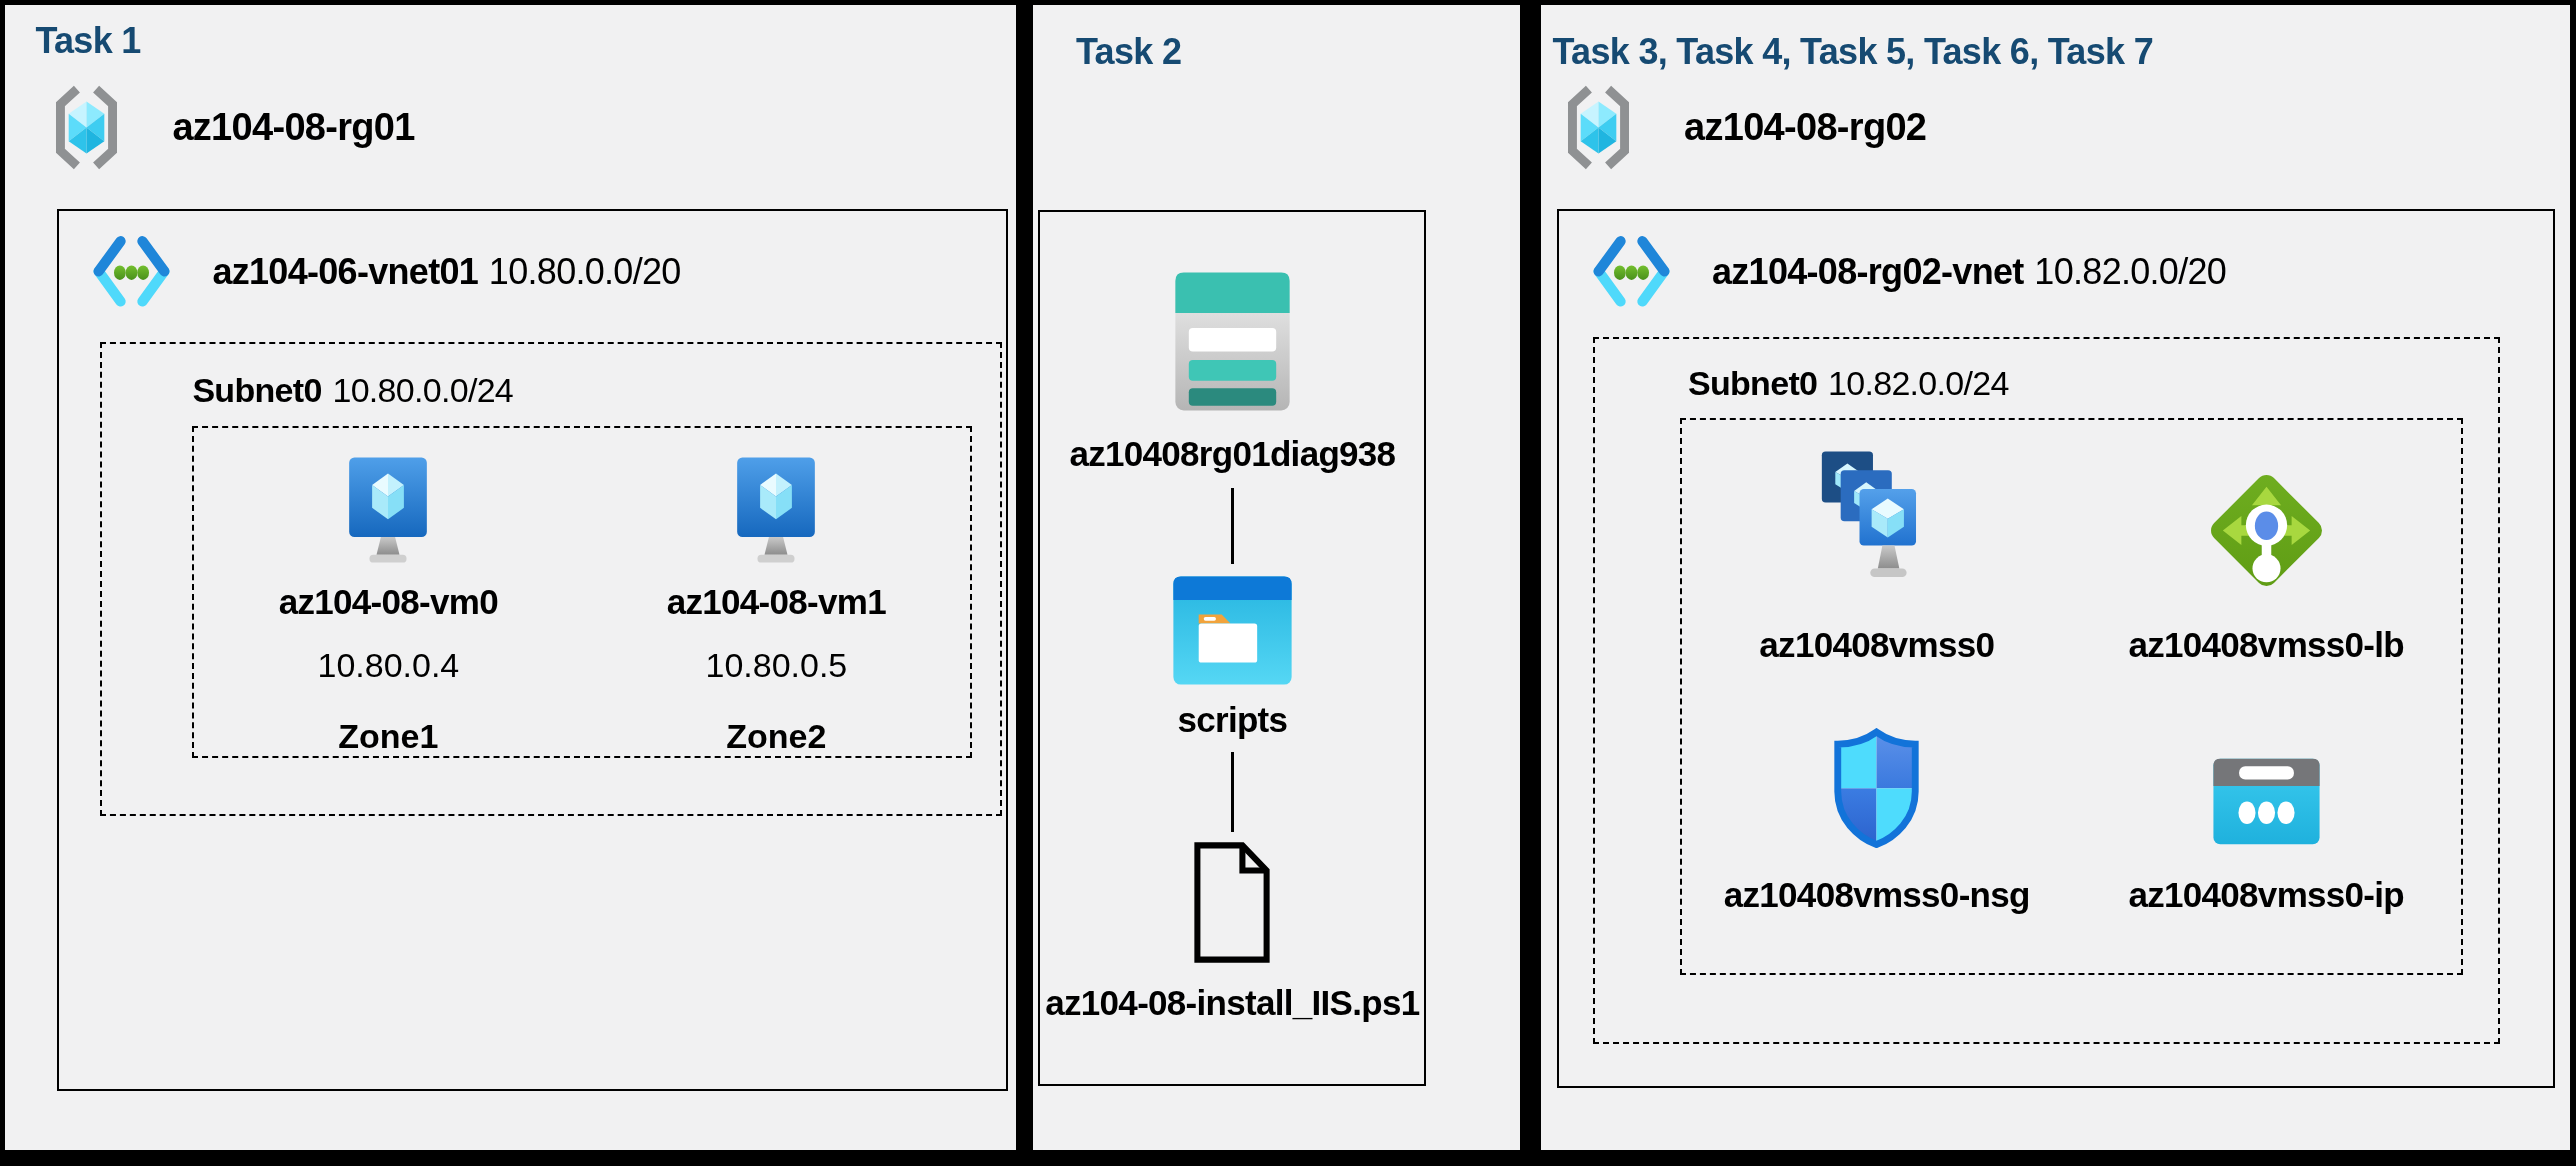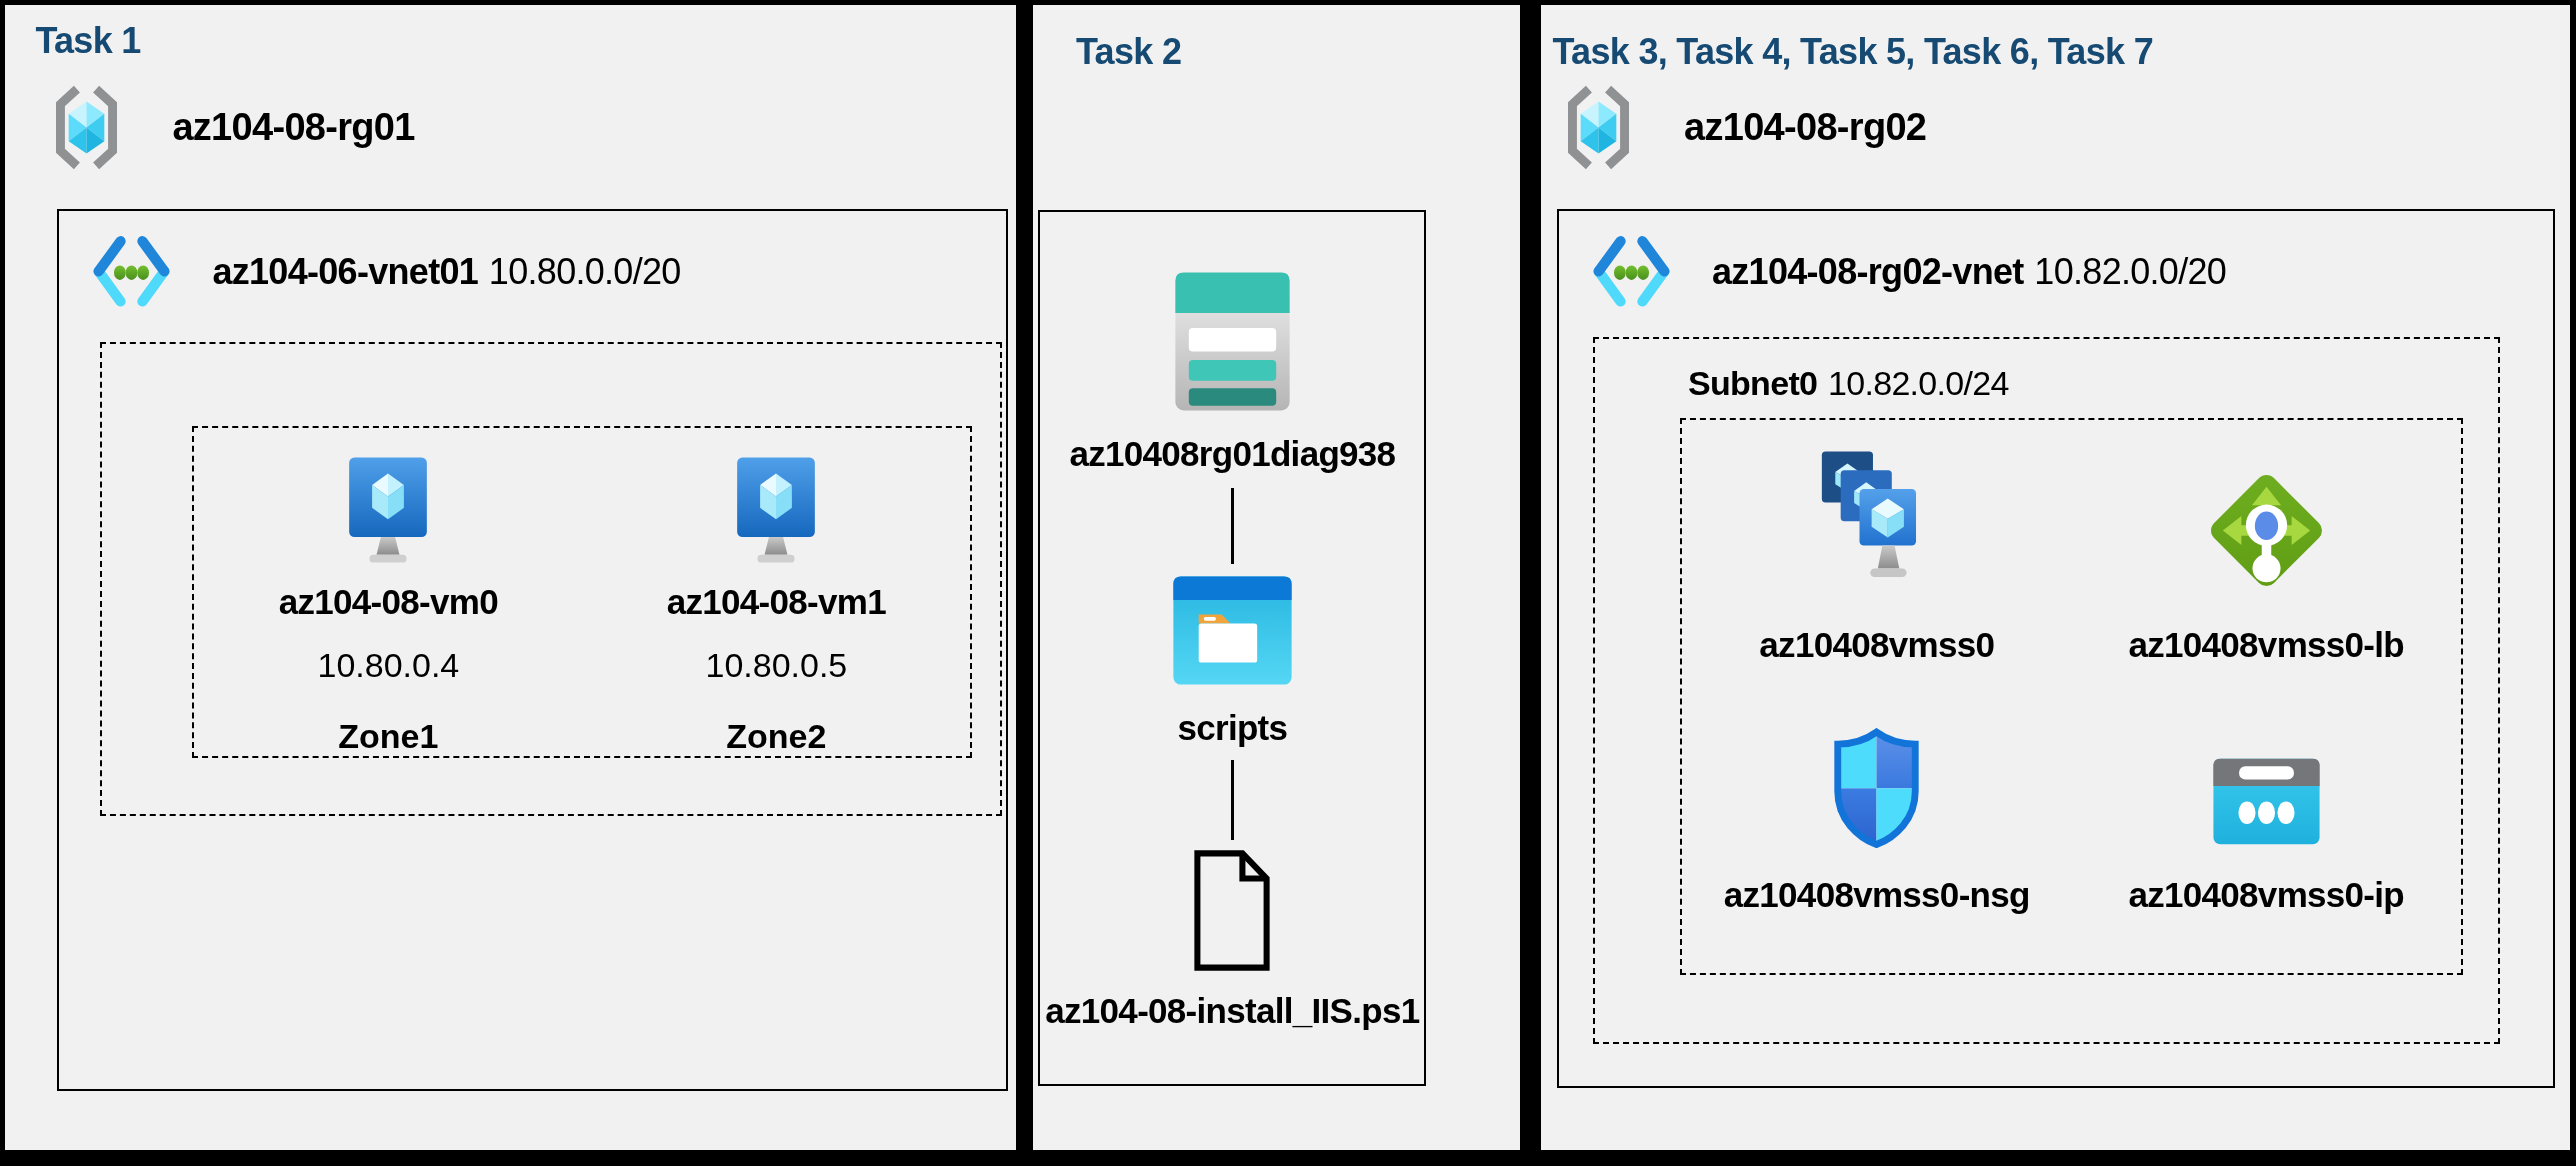--- a/index.html
+++ b/index.html
@@ -130,20 +130,21 @@
         <line x1="55" y1="28" x2="39" y2="50" stroke="#4fd9fb" stroke-width="7.5" stroke-linecap="round"></line>
         <line x1="39" y1="6" x2="55" y2="28" stroke="#1f86d9" stroke-width="7.5" stroke-linecap="round"></line>
         <ellipse cx="22.5" cy="29" rx="4.3" ry="5.3" fill="url(#g-dot)"></ellipse>
         <ellipse cx="31" cy="29" rx="4.3" ry="5.3" fill="url(#g-dot)"></ellipse>
         <ellipse cx="39.5" cy="29" rx="4.3" ry="5.3" fill="url(#g-dot)"></ellipse>
       </svg>
       <span class="vlbl"><span class="b">az104-06-vnet01</span><span class="thin">10.80.0.0/20</span></span>
     </div>
 
     <div class="dashed subnetbox">
+      <div class="snlbl"><span class="b">Subnet0</span><span class="thin">10.80.0.0/24</span></div>
 
       <div class="dashed zonebox">
         <div class="vmcol">
           <svg width="102" height="129" viewBox="0 0 50 64">
             <rect x="3" y="2" width="44" height="45" rx="3" fill="url(#g-vm)"></rect>
             <polygon points="25,11 16,17.5 25,24" fill="#e9fbff"></polygon>
             <polygon points="25,11 34,17.5 25,24" fill="#c3f1fd"></polygon>
             <polygon points="16,17.5 25,24 25,37 16,30.5" fill="#a9eafa"></polygon>
             <polygon points="34,17.5 25,24 25,37 34,30.5" fill="#86dff7"></polygon>
             <path d="M21,47 h8 l2.5,10 h-13 Z" fill="url(#g-stand)"></path>
@@ -185,21 +186,21 @@
     </svg>
     <div class="t2lbl" style="margin-top:20px">az10408rg01diag938</div>
     <div class="vline" style="height:76px;margin-top:13.5px"></div>
     <svg width="125" height="115" viewBox="0 0 37 34" style="margin-top:9.4px">
       <rect x="1" y="1" width="35" height="32" rx="2.2" fill="url(#g-fold)"></rect>
       <path d="M1,8 L1,3.2 Q1,1 3.2,1 L33.8,1 Q36,1 36,3.2 L36,8 Z" fill="#0d79d7"></path>
       <path d="M8.5,12.3 L15.3,12.3 L17.9,14.9 L8.5,14.9 Z" fill="#f1a33c"></path>
       <rect x="10" y="13" width="3.6" height="1.1" rx="0.5" fill="#ffffff"></rect>
       <rect x="8.5" y="14.9" width="17.3" height="11.6" rx="0.8" fill="#ffffff"></rect>
     </svg>
-    <div class="t2lbl" style="margin-top:20px">scripts</div>
+    <div class="t2lbl" style="margin-top:12px">scripts</div>
     <div class="vline" style="height:80px;margin-top:12px"></div>
     <svg width="84" height="125" viewBox="0 0 25 37" style="margin-top:8px">
       <path d="M2.2,1.5 L15.6,1.5 L22.8,9 L22.8,35.5 L2.2,35.5 Z" fill="#f1f1f2" stroke="#000000" stroke-width="1.8"></path>
       <path d="M15.6,1.5 L15.6,9 L22.8,9" fill="none" stroke="#000000" stroke-width="1.8"></path>
     </svg>
     <div class="t2lbl" style="margin-top:17.5px">az104-08-install_IIS.ps1</div>
   </div>
 </section>
 
 <section class="panel" id="panel3">

